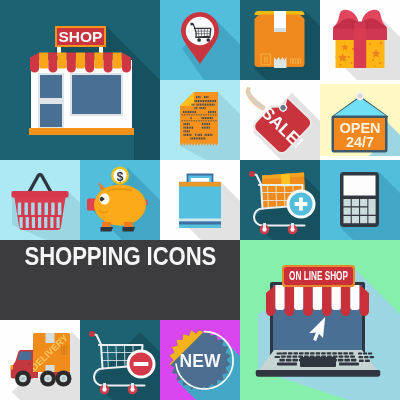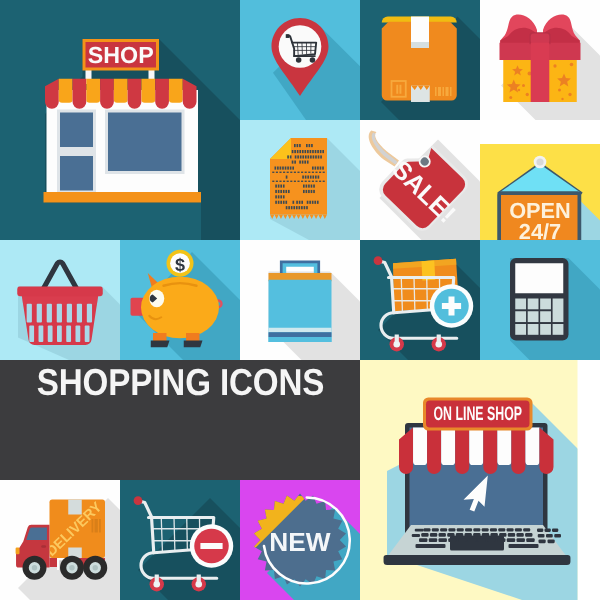--- a/index.html
+++ b/index.html
@@ -299,21 +299,21 @@
         <path d="M28.4 22 h29 a5.6 5.6 0 0 1 5.6 5.6 v32.8 a5.6 5.6 0 0 1 -5.6 5.6 h-29 a5.6 5.6 0 0 1 -5.6 -5.6 v-18.9 a3.5 3.5 0 0 1 1.05 -2.5 l8.9 -8.9 Z" fill="#c8333c"></path>
         <circle cx="31.5" cy="31.5" r="4" fill="#f6f6f6"></circle>
         <circle cx="31.5" cy="31.5" r="2.7" fill="#6b7883"></circle>
       </g>
       <g transform="rotate(44 42 44)">
         <text x="45" y="52" text-anchor="middle" font-family="Liberation Sans, sans-serif" font-size="17" font-weight="bold" fill="#fafafa">SALE!</text>
       </g>
     </svg>
   </div>
 
-  <div class="tile" style="left:320px;top:96px;width:80px;height:72px;background:#fde047">
+  <div class="tile" style="left:320px;top:84px;width:80px;height:72px;background:#fef9c3">
     <svg width="80" height="80" viewBox="0 0 80 80">
       <path d="M40 11 L80 51 L80 80 L41 80 L67 54 L67 32 L44 32 Z" fill="#9cd6e3"></path>
       <path d="M12 33 L40 13 L68 33" fill="none" stroke="#3d586b" stroke-width="1.5"></path>
       <path d="M13.5 32 L40 13.5 L66.5 32 Z" fill="#6fe0f5"></path>
       <rect x="11.5" y="31.5" width="56" height="37" rx="2.5" fill="#3d586b"></rect>
       <rect x="14" y="34" width="51" height="32" fill="#f0881f"></rect>
       <circle cx="40" cy="12" r="4.2" fill="#f2f2f2"></circle>
       <circle cx="40" cy="12" r="2.4" fill="#d8d8d8"></circle>
       <text x="40" y="49" text-anchor="middle" font-family="Liberation Sans, sans-serif" font-size="14.5" font-weight="bold" fill="#fdf1db">OPEN</text>
       <text x="40" y="63" text-anchor="middle" font-family="Liberation Sans, sans-serif" font-size="14.5" font-weight="bold" fill="#fdf1db">24/7</text>
@@ -522,21 +522,21 @@
         </clipPath>
       <path id="newbadge-starburst" fill="#4d6e8e" d="M40.00 9.00 L43.77 13.77 L48.73 10.26 L51.01 15.89 L56.76 13.92 L57.35 19.97 L63.43 19.70 L62.29 25.67 L68.20 27.12 L65.43 32.53 L70.68 35.59 L66.50 40.00 L70.68 44.41 L65.43 47.47 L68.20 52.88 L62.29 54.33 L63.43 60.30 L57.35 60.03 L56.76 66.08 L51.01 64.11 L48.73 69.74 L43.77 66.23 L40.00 71.00 L36.23 66.23 L31.27 69.74 L28.99 64.11 L23.24 66.08 L22.65 60.03 L16.57 60.30 L17.71 54.33 L11.80 52.88 L14.57 47.47 L9.32 44.41 L13.50 40.00 L9.32 35.59 L14.57 32.53 L11.80 27.12 L17.71 25.67 L16.57 19.70 L22.65 19.97 L23.24 13.92 L28.99 15.89 L31.27 10.26 L36.23 13.77 Z"></path>
       <g clip-path="url(#newbadge-clip)">
         <path d="M44.5 11 L8.5 47 L8.5 8.5 Z" fill="#f2b31c"></path>
       </g>
       <path d="M44.5 11.6 A28.7 28.7 0 1 1 16 44" fill="none" stroke="#fdfdfd" stroke-width="1.7" stroke-linecap="round"></path>
       <text x="40" y="47" text-anchor="middle" font-family="Liberation Sans, sans-serif" font-size="17.5" font-weight="bold" fill="#f4f7f9">NEW</text>
     </svg>
   </div>
 
-  <div class="tile" style="left:240px;top:240px;width:145px;height:160px;background:#fef9c3">
+  <div class="tile" style="left:240px;top:240px;width:160px;height:160px;background:#86efac">
     <svg width="160" height="160" viewBox="0 0 160 160">
       <path d="M112 26 L160 74 L160 160 L108 160 L18 130 L18 74 Z" fill="#9cd6e3"></path>
 
       <rect x="30" y="42" width="95" height="91" rx="2" fill="#2f3640"></rect>
       <rect x="33" y="45" width="89" height="83" fill="#4a6f94"></rect>
       <path d="M85.2 77.0 L69.0 93.2 L75.9 92.6 L73.1 99.8 L76.2 101.0 L79.0 93.8 L83.0 97.9 Z" fill="#fdfdfd"></path>
 
       <path d="M19 130 L34 110 H122 L137 130 Z" fill="#c6d4d4"></path>
       <path d="M17.5 130 H138.5 a1.8 1.8 0 0 1 1.8 1.8 v2.5 a2.4 2.4 0 0 1 -2.4 2.4 H18.1 a2.4 2.4 0 0 1 -2.4 -2.4 v-2.5 a1.8 1.8 0 0 1 1.8 -1.8 z" fill="#2f3640"></path>
       <rect x="60" y="117" width="36" height="10" rx="1" fill="#2f3640"></rect>

